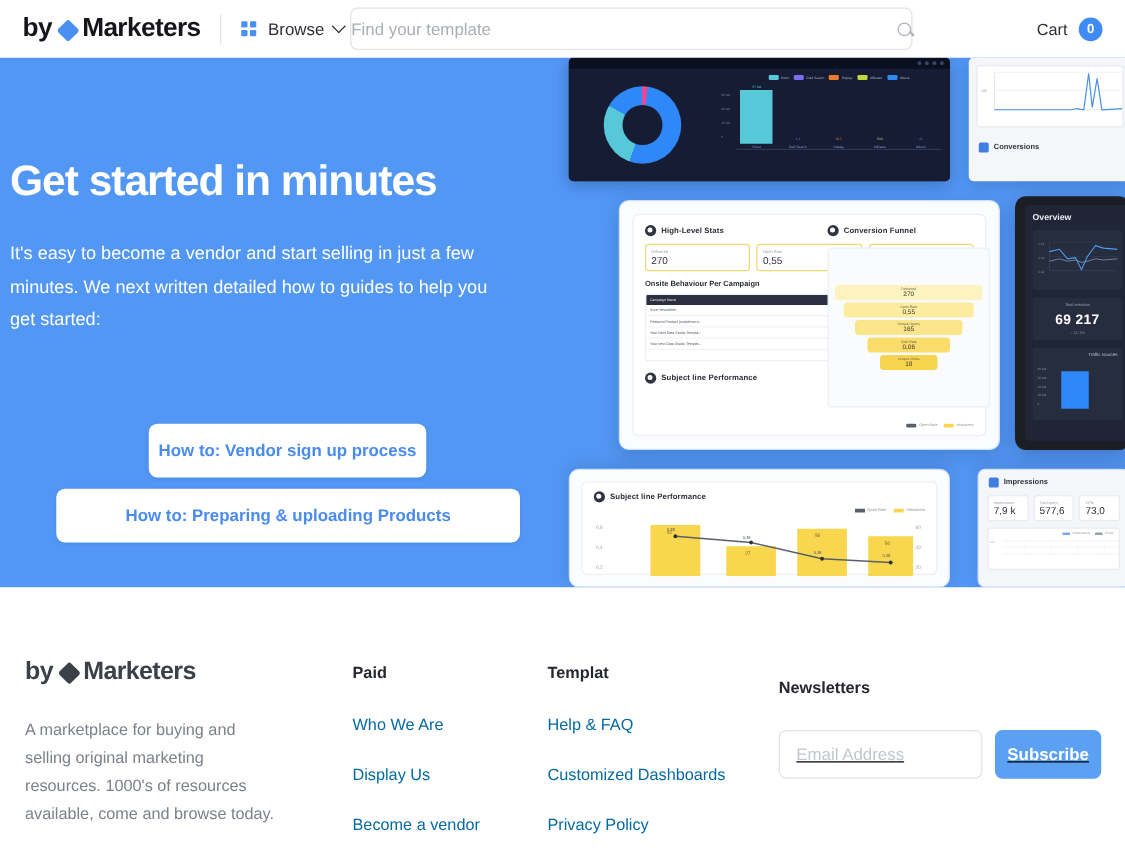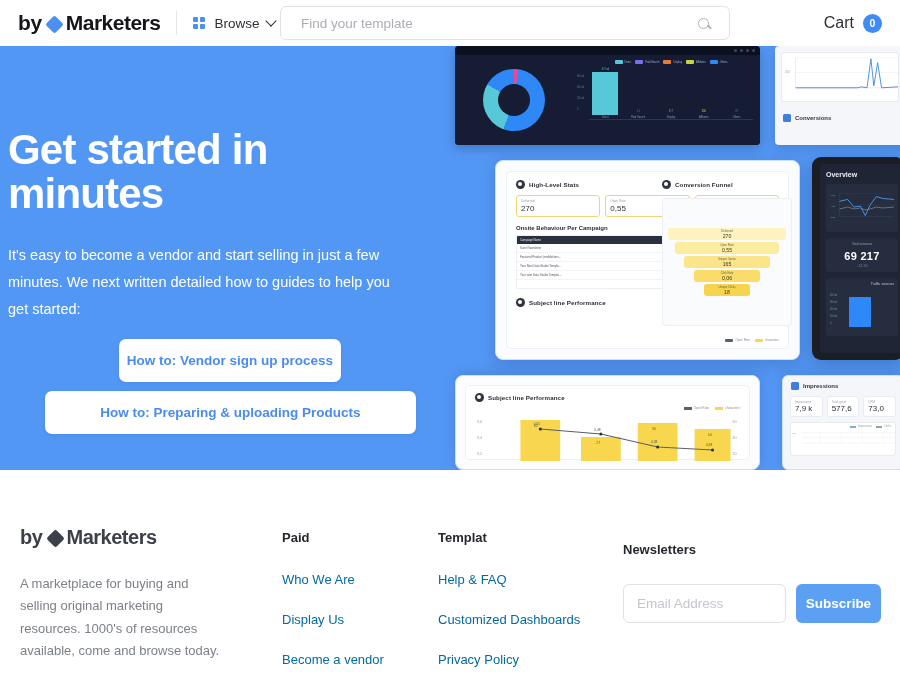--- a/index.html
+++ b/index.html
@@ -38,54 +38,54 @@
   .browse {
     display:flex; align-items:center; font-size:13.5px; color:#2c2f36;
   }
   .chev {
     margin-left:8px; width:8px; height:8px; border-right:1.8px solid #2c2f36;
     border-bottom:1.8px solid #2c2f36; transform:rotate(45deg); position:relative; top:-2px;
   }
   .searchbox {
     position:absolute; left:280px; top:6px; width:450px; height:34px;
     border:1px solid #e0e2e7; border-radius:6px; background:#fff;
-    display:flex; align-items:center; padding:0 20px;
+    display:flex; align-items:center; padding:0 0;
   }
   .searchbox input {
     flex:1; border:none; outline:none; font-size:13.5px;
     font-family:"Liberation Sans", sans-serif; color:#3a3d44; background:transparent;
   }
   .searchbox input::placeholder { color:#a9adb5; }
   .mag {
     width:11px; height:11px; border:1.6px solid #b0b4bc; border-radius:50%;
     position:relative; margin-left:6px; flex:none;
   }
   .mag::after {
     content:""; position:absolute; width:5px; height:1.6px; background:#b0b4bc;
     right:-4px; bottom:0px; transform:rotate(45deg);
   }
   .cart-wrap {
     position:absolute; right:18px; top:0; height:46px;
     display:flex; align-items:center; gap:9px;
   }
-  .cart-label { font-size:16px; color:#2c2f36; }
+  .cart-label { font-size:13px; color:#2c2f36; }
   .cart-badge {
     width:19px; height:19px; border-radius:50%; background:#3f8bf4; color:#fff;
     font-size:10.5px; display:flex; align-items:center; justify-content:center;
     font-weight:bold;
   }
 
   
   .hero {
     position:absolute; left:0; top:46px; width:900px; height:424px;
     background:#5397f5; overflow:hidden;
   }
   .hero-copy { position:absolute; left:8px; top:82px; width:420px; }
   .hero-title {
-    font-size:42px; font-weight:bold; color:#fff; letter-spacing:-0.8px;
+    font-size:34px; font-weight:bold; color:#fff; letter-spacing:-0.8px;
     line-height:1.05;
   }
   .hero-sub {
     margin-top:26px; font-size:14.5px; color:#fff; line-height:1.85;
     width:400px;
   }
   .cta {
     display:block; background:#fff; border:none; border-radius:7px;
     color:#4a8ced; font-weight:bold; font-family:"Liberation Sans", sans-serif;
     box-shadow:0 1px 4px rgba(20,40,80,0.10); cursor:pointer; text-align:center;
@@ -250,21 +250,21 @@
   }
   .f-col { position:absolute; }
   .f-col h6 { font-size:13px; color:#24272d; font-weight:bold; margin-bottom:27px; }
   .f-col a {
     display:block; font-size:13px; color:#0369a1; text-decoration:none;
     margin-bottom:25px; cursor:pointer;
   }
   .col-about { left:282px; top:60px; }
   .col-support { left:438px; top:60px; }
   .col-news { left:623px; top:72px; width:260px; }
-  .news-form { display:flex; gap:10px; margin-top:23px; }
+  .news-form { display:flex; gap:10px; margin-top:23px;text-decoration:underline; }
   .news-form input {
     width:163px; height:39px; border:1px solid #dfe2e7; border-radius:6px;
     padding:0 13px; font-size:13.5px; font-family:"Liberation Sans", sans-serif;
     outline:none; color:#3a3d44; background:#fff;
   }
   .news-form input::placeholder { color:#c2c6cd; }
   .sub-btn {
     width:85px; height:39px; background:#5ba0f3; color:#fff; border:none;
     border-radius:6px; font-size:13.5px; font-weight:bold; cursor:pointer;
     font-family:"Liberation Sans", sans-serif;

